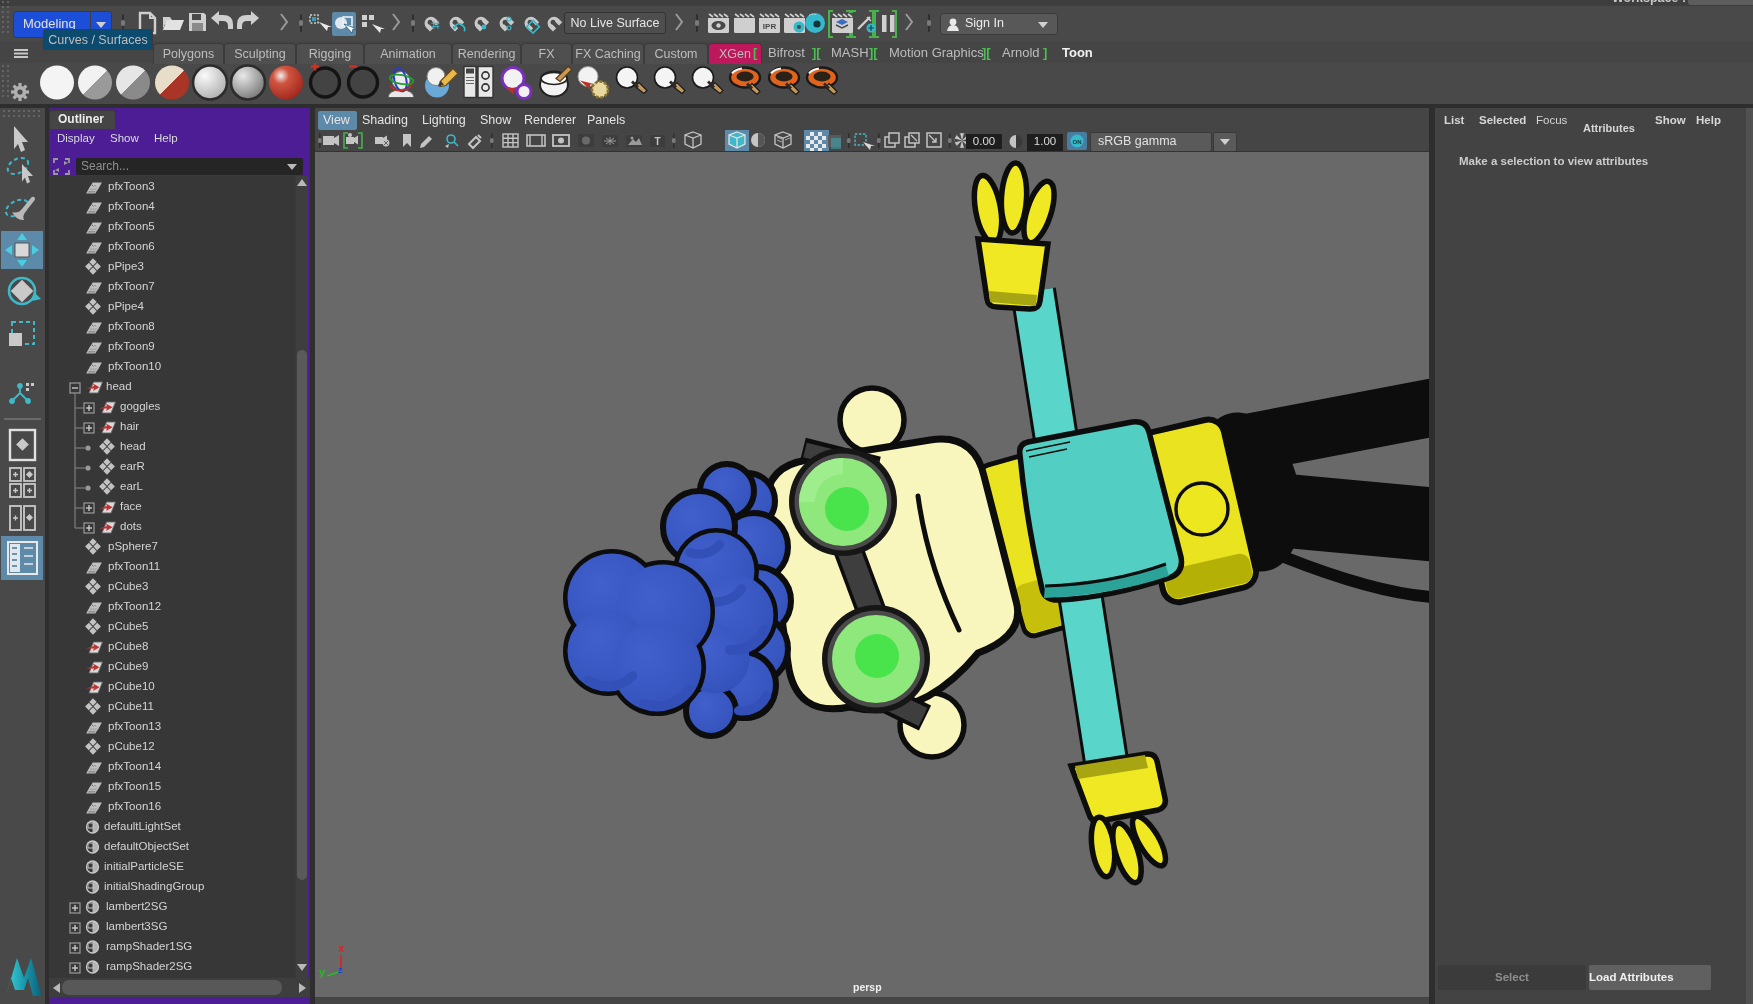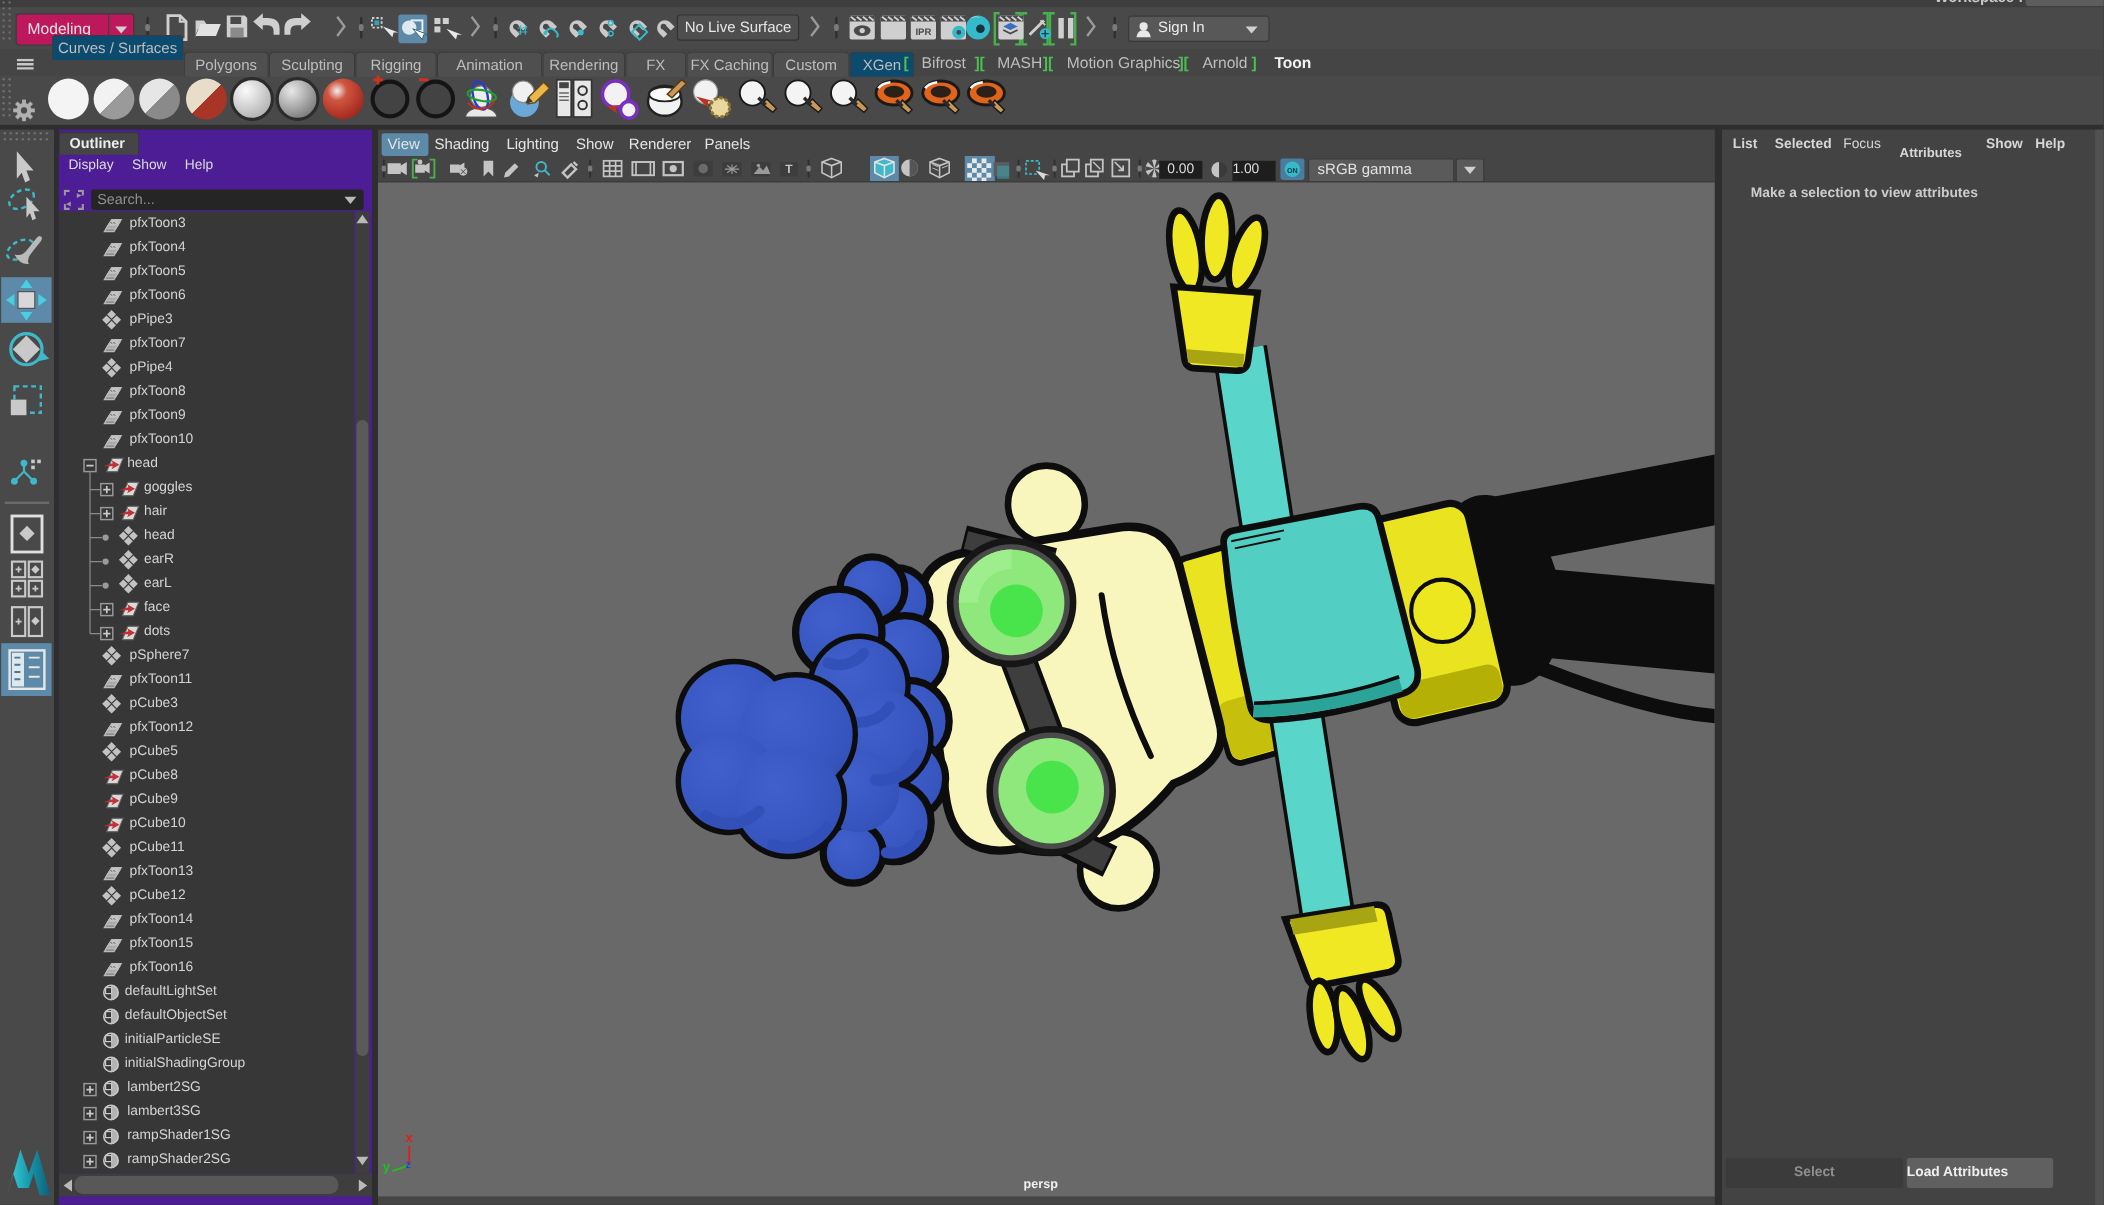--- a/index.html
+++ b/index.html
@@ -4,21 +4,21 @@
 html,body{margin:0;padding:0;width:1753px;height:1004px;overflow:hidden;background:#2e2e2e;
 font-family:"Liberation Sans",sans-serif;}
 .a{position:absolute;}
 .txt{white-space:nowrap;}
 </style></head><body>
 
 <div class="a" style="left:0;top:0;width:1753px;height:104px;background:#494949;overflow:hidden">
 <div class="a" style="left:0;top:0;width:1753px;height:6px;background:#3e3e3e"></div>
 <div class="a txt" style="left:1612px;top:-9px;color:#c8c8c8;font-size:12.5px;font-weight:bold">Workspace :</div>
 <div class="a" style="left:1688px;top:-16px;width:70px;height:21px;background:#5d5d5d;border-radius:3px"></div>
-<div class="a" style="left:13px;top:11px;width:97px;height:25px;background:#be185d;border-radius:3px;border:1px solid #3a3a3a">
+<div class="a" style="left:13px;top:11px;width:97px;height:25px;background:#1d4ed8;border-radius:3px;border:1px solid #3a3a3a">
       <span class="a txt" style="left:9px;top:4px;color:#e2e2e2;font-size:13px">Modeling</span>
       <span class="a" style="left:76px;top:0;width:1px;height:25px;background:#3f3f3f"></span>
       <svg class="a" style="left:81px;top:9px" width="12" height="8">
         <path d="M1,1 L11,1 L6,7 Z" fill="#d0d0d0"></path>
       </svg>
     </div>
 <svg class="a" style="left:0;top:0" width="1753" height="104" viewBox="0 0 1753 104">
 <g fill="#6e6e6e">
 <circle cx="3" cy="2" r="1"></circle>
 <circle cx="3" cy="7" r="1"></circle>
@@ -210,21 +210,21 @@
     </svg>
 <div class="a" style="left:43px;top:29px;width:108px;height:20px;background:#0c4a6e;border:1px solid #3b3b3b;border-bottom:none;border-radius:4px 4px 0 0;color:#bdbdbd;font-size:12.5px;text-align:center;line-height:20px;white-space:nowrap;overflow:hidden">Curves / Surfaces</div>
 <div class="a" style="left:153px;top:43px;width:69px;height:20px;background:#4f4f4f;border:1px solid #3b3b3b;border-bottom:none;border-radius:4px 4px 0 0;color:#bdbdbd;font-size:12.5px;text-align:center;line-height:20px;white-space:nowrap;overflow:hidden">Polygons</div>
 <div class="a" style="left:224px;top:43px;width:70px;height:20px;background:#4f4f4f;border:1px solid #3b3b3b;border-bottom:none;border-radius:4px 4px 0 0;color:#bdbdbd;font-size:12.5px;text-align:center;line-height:20px;white-space:nowrap;overflow:hidden">Sculpting</div>
 <div class="a" style="left:296px;top:43px;width:66px;height:20px;background:#4f4f4f;border:1px solid #3b3b3b;border-bottom:none;border-radius:4px 4px 0 0;color:#bdbdbd;font-size:12.5px;text-align:center;line-height:20px;white-space:nowrap;overflow:hidden">Rigging</div>
 <div class="a" style="left:364px;top:43px;width:86px;height:20px;background:#4f4f4f;border:1px solid #3b3b3b;border-bottom:none;border-radius:4px 4px 0 0;color:#bdbdbd;font-size:12.5px;text-align:center;line-height:20px;white-space:nowrap;overflow:hidden">Animation</div>
 <div class="a" style="left:452px;top:43px;width:67px;height:20px;background:#4f4f4f;border:1px solid #3b3b3b;border-bottom:none;border-radius:4px 4px 0 0;color:#bdbdbd;font-size:12.5px;text-align:center;line-height:20px;white-space:nowrap;overflow:hidden">Rendering</div>
 <div class="a" style="left:521px;top:43px;width:49px;height:20px;background:#4f4f4f;border:1px solid #3b3b3b;border-bottom:none;border-radius:4px 4px 0 0;color:#bdbdbd;font-size:12.5px;text-align:center;line-height:20px;white-space:nowrap;overflow:hidden">FX</div>
 <div class="a" style="left:572px;top:43px;width:70px;height:20px;background:#4f4f4f;border:1px solid #3b3b3b;border-bottom:none;border-radius:4px 4px 0 0;color:#bdbdbd;font-size:12.5px;text-align:center;line-height:20px;white-space:nowrap;overflow:hidden">FX Caching</div>
 <div class="a" style="left:644px;top:43px;width:62px;height:20px;background:#4f4f4f;border:1px solid #3b3b3b;border-bottom:none;border-radius:4px 4px 0 0;color:#bdbdbd;font-size:12.5px;text-align:center;line-height:20px;white-space:nowrap;overflow:hidden">Custom</div>
-<div class="a" style="left:708px;top:43px;width:52px;height:20px;background:#0c4a6e;border:1px solid #3b3b3b;border-bottom:none;border-radius:4px 4px 0 0;color:#bdbdbd;font-size:12.5px;text-align:center;line-height:20px;white-space:nowrap;overflow:hidden">XGen</div>
+<div class="a" style="left:708px;top:43px;width:52px;height:20px;background:#be185d;border:1px solid #3b3b3b;border-bottom:none;border-radius:4px 4px 0 0;color:#bdbdbd;font-size:12.5px;text-align:center;line-height:20px;white-space:nowrap;overflow:hidden">XGen</div>
 <div class="a txt" style="left:753px;top:45px;color:#49c04f;font-size:13px;font-weight:bold">[</div>
 <div class="a txt" style="left:768px;top:45px;color:#bdbdbd;font-size:13px;font-weight:normal">Bifrost</div>
 <div class="a txt" style="left:812px;top:45px;color:#49c04f;font-size:13px;font-weight:bold">][</div>
 <div class="a txt" style="left:831px;top:45px;color:#bdbdbd;font-size:13px;font-weight:normal">MASH</div>
 <div class="a txt" style="left:869px;top:45px;color:#49c04f;font-size:13px;font-weight:bold">][</div>
 <div class="a txt" style="left:889px;top:45px;color:#bdbdbd;font-size:13px;font-weight:normal">Motion Graphics</div>
 <div class="a txt" style="left:982px;top:45px;color:#49c04f;font-size:13px;font-weight:bold">][</div>
 <div class="a txt" style="left:1002px;top:45px;color:#bdbdbd;font-size:13px;font-weight:normal">Arnold</div>
 <div class="a txt" style="left:1043px;top:45px;color:#49c04f;font-size:13px;font-weight:bold">]</div>
 <div class="a txt" style="left:1062px;top:45px;color:#f2f2f2;font-size:13px;font-weight:bold">Toon</div>
@@ -887,21 +887,21 @@
 <path d="M0,0 L7.5,-2 L7.5,2 Z" fill="#454545" transform="rotate(180)"></path>
 <path d="M0,0 L7.5,-2 L7.5,2 Z" fill="#454545" transform="rotate(240)"></path>
 <path d="M0,0 L7.5,-2 L7.5,2 Z" fill="#454545" transform="rotate(300)"></path>
 </g>
 </svg>
 <div class="a txt" style="left:651px;top:26px;width:36px;height:15px;background:#1e1e1e;color:#dcdcdc;font-size:11.5px;text-align:center;line-height:15px">0.00</div>
 <svg class="a" style="left:694px;top:26px" width="14" height="15">
       <path d="M7,1 a6.5,6.5 0 0 0 0,13 z" fill="#c4c4c4"></path>
       <path d="M7,1 a6.5,6.5 0 0 1 0,13 z" fill="#3a3a3a"></path>
     </svg>
-<div class="a txt" style="left:712px;top:26px;width:36px;height:31px;background:#1e1e1e;color:#dcdcdc;font-size:11.5px;line-height:15px">1.00</div>
+<div class="a txt" style="left:712px;top:26px;width:36px;height:31px;background:#1e1e1e;color:#dcdcdc;font-size:11.5px;text-align:center;line-height:15px">1.00</div>
 <div class="a" style="left:752px;top:24px;width:20px;height:18px;background:#4a7ca0;border-radius:2px"></div>
 <svg class="a" style="left:754px;top:26px" width="16" height="15">
       <circle cx="8" cy="7" r="6.5" fill="#35b9cb"></circle>
       <text x="8" y="10" font-size="6" font-weight="bold" text-anchor="middle" fill="#0c3a40" font-family="Liberation Sans">ON</text>
     </svg>
 <div class="a" style="left:775px;top:24px;width:120px;height:18px;background:#5a5a5a;border:1px solid #3a3a3a;border-radius:2px">
       <span class="a txt" style="left:7px;top:1px;color:#e2e2e2;font-size:12.5px">sRGB gamma</span>
     </div>
 <div class="a" style="left:898px;top:24px;width:22px;height:18px;background:#5a5a5a;border:1px solid #3a3a3a;border-radius:2px">
       <svg class="a" style="left:5px;top:5px" width="12" height="8">

